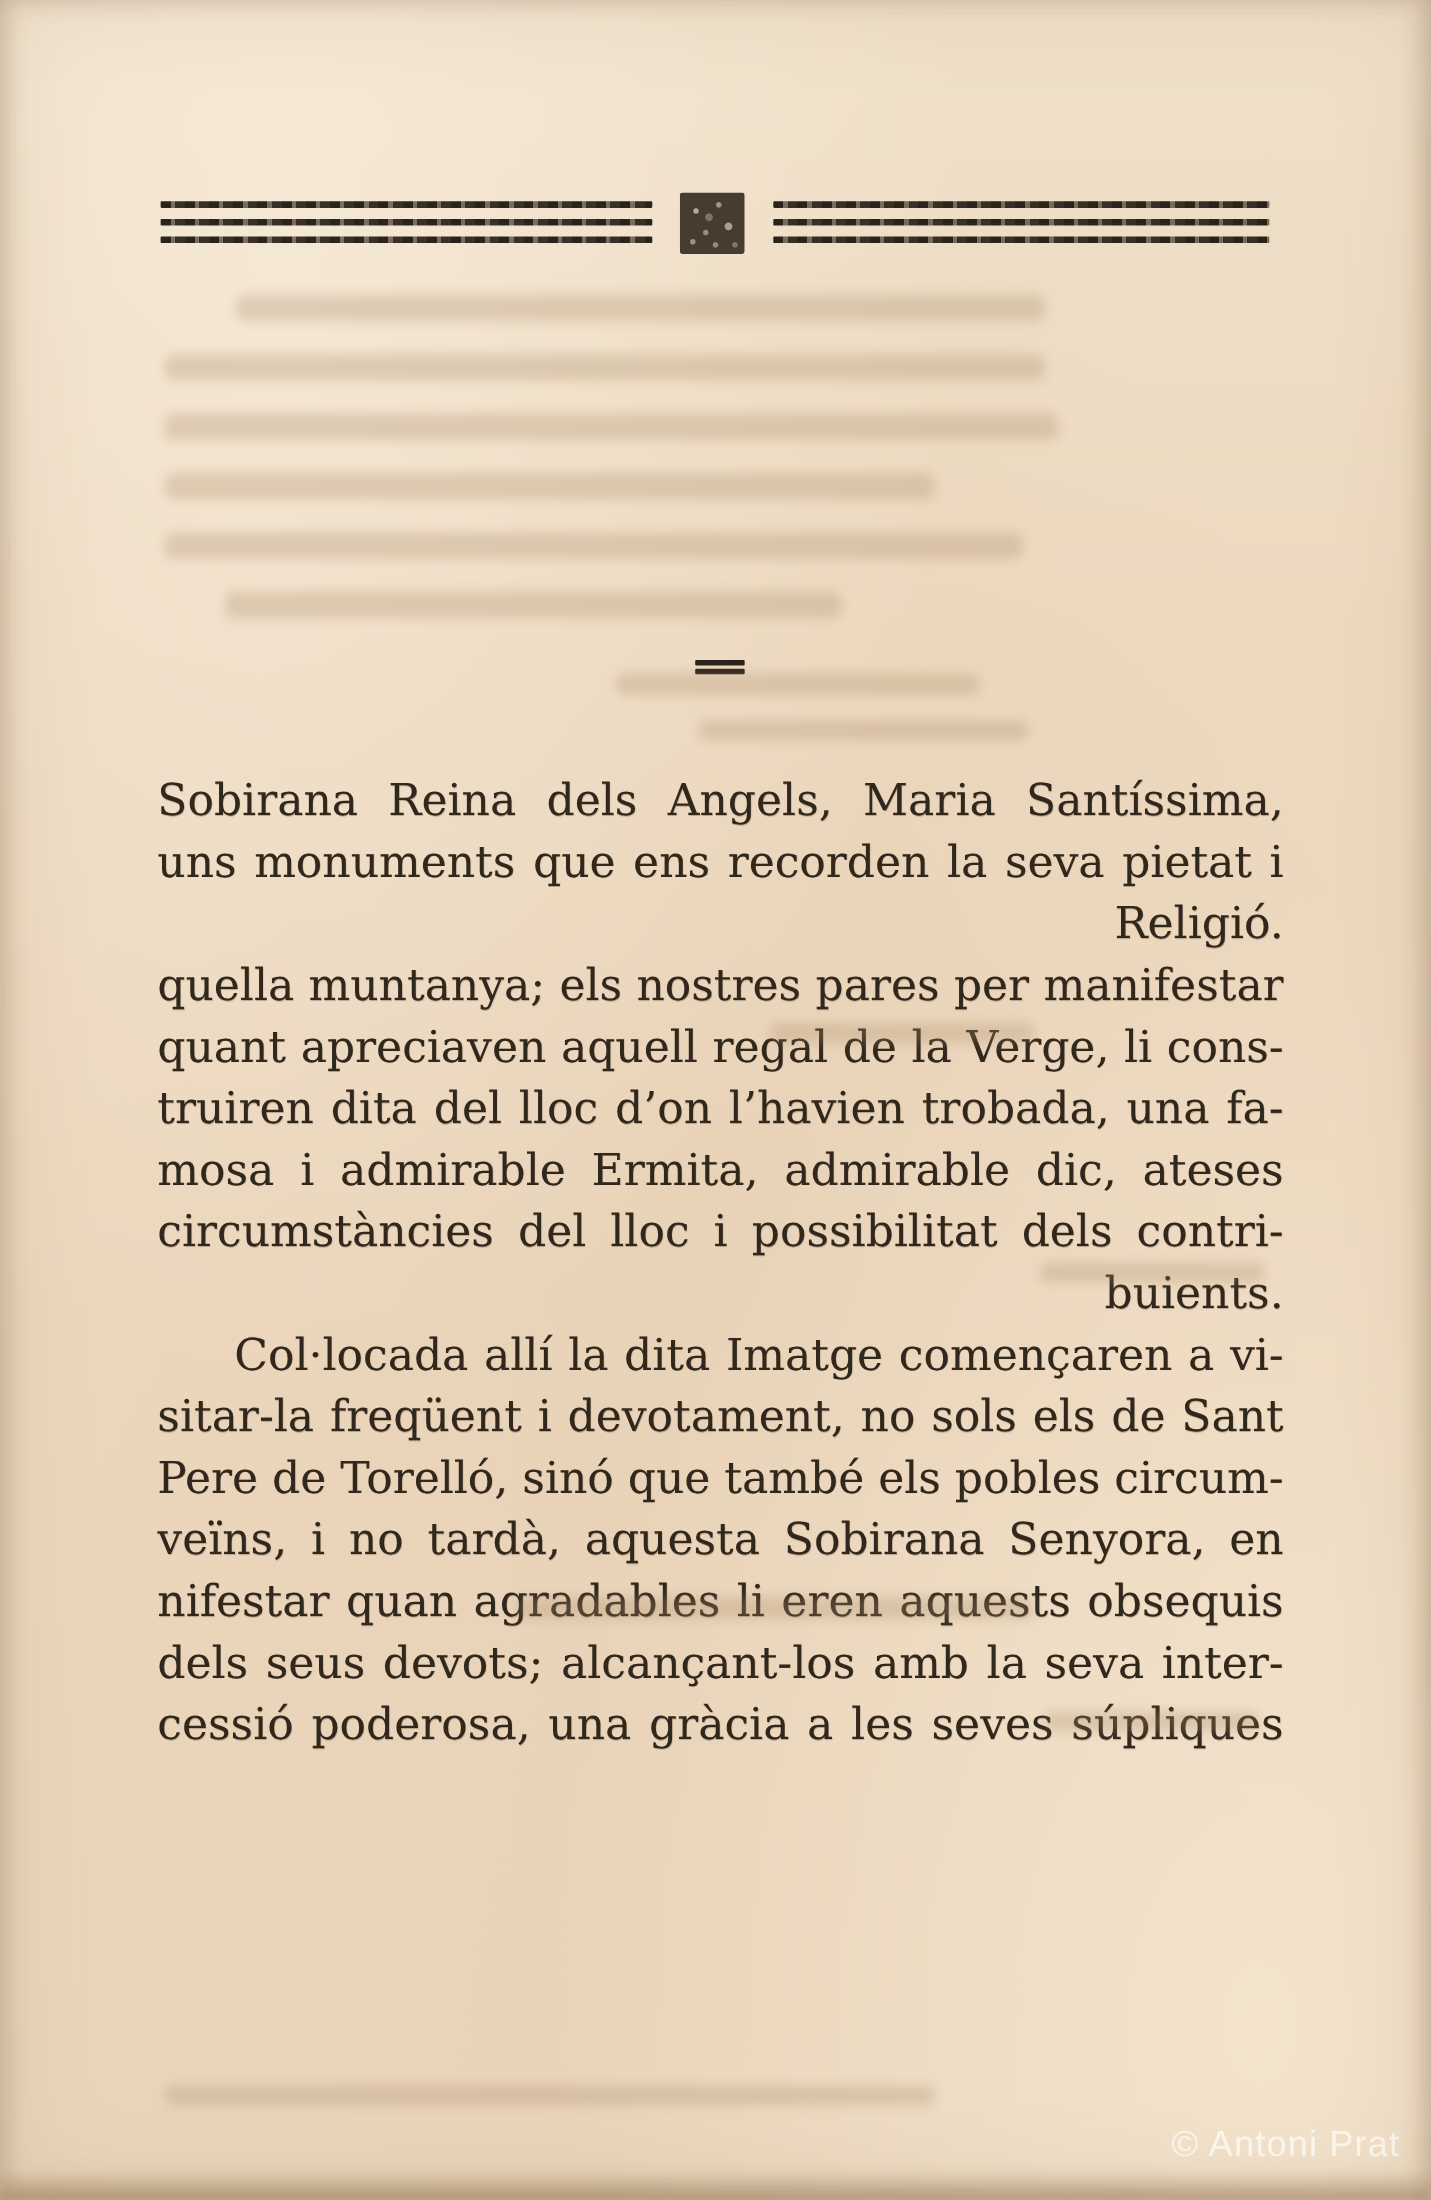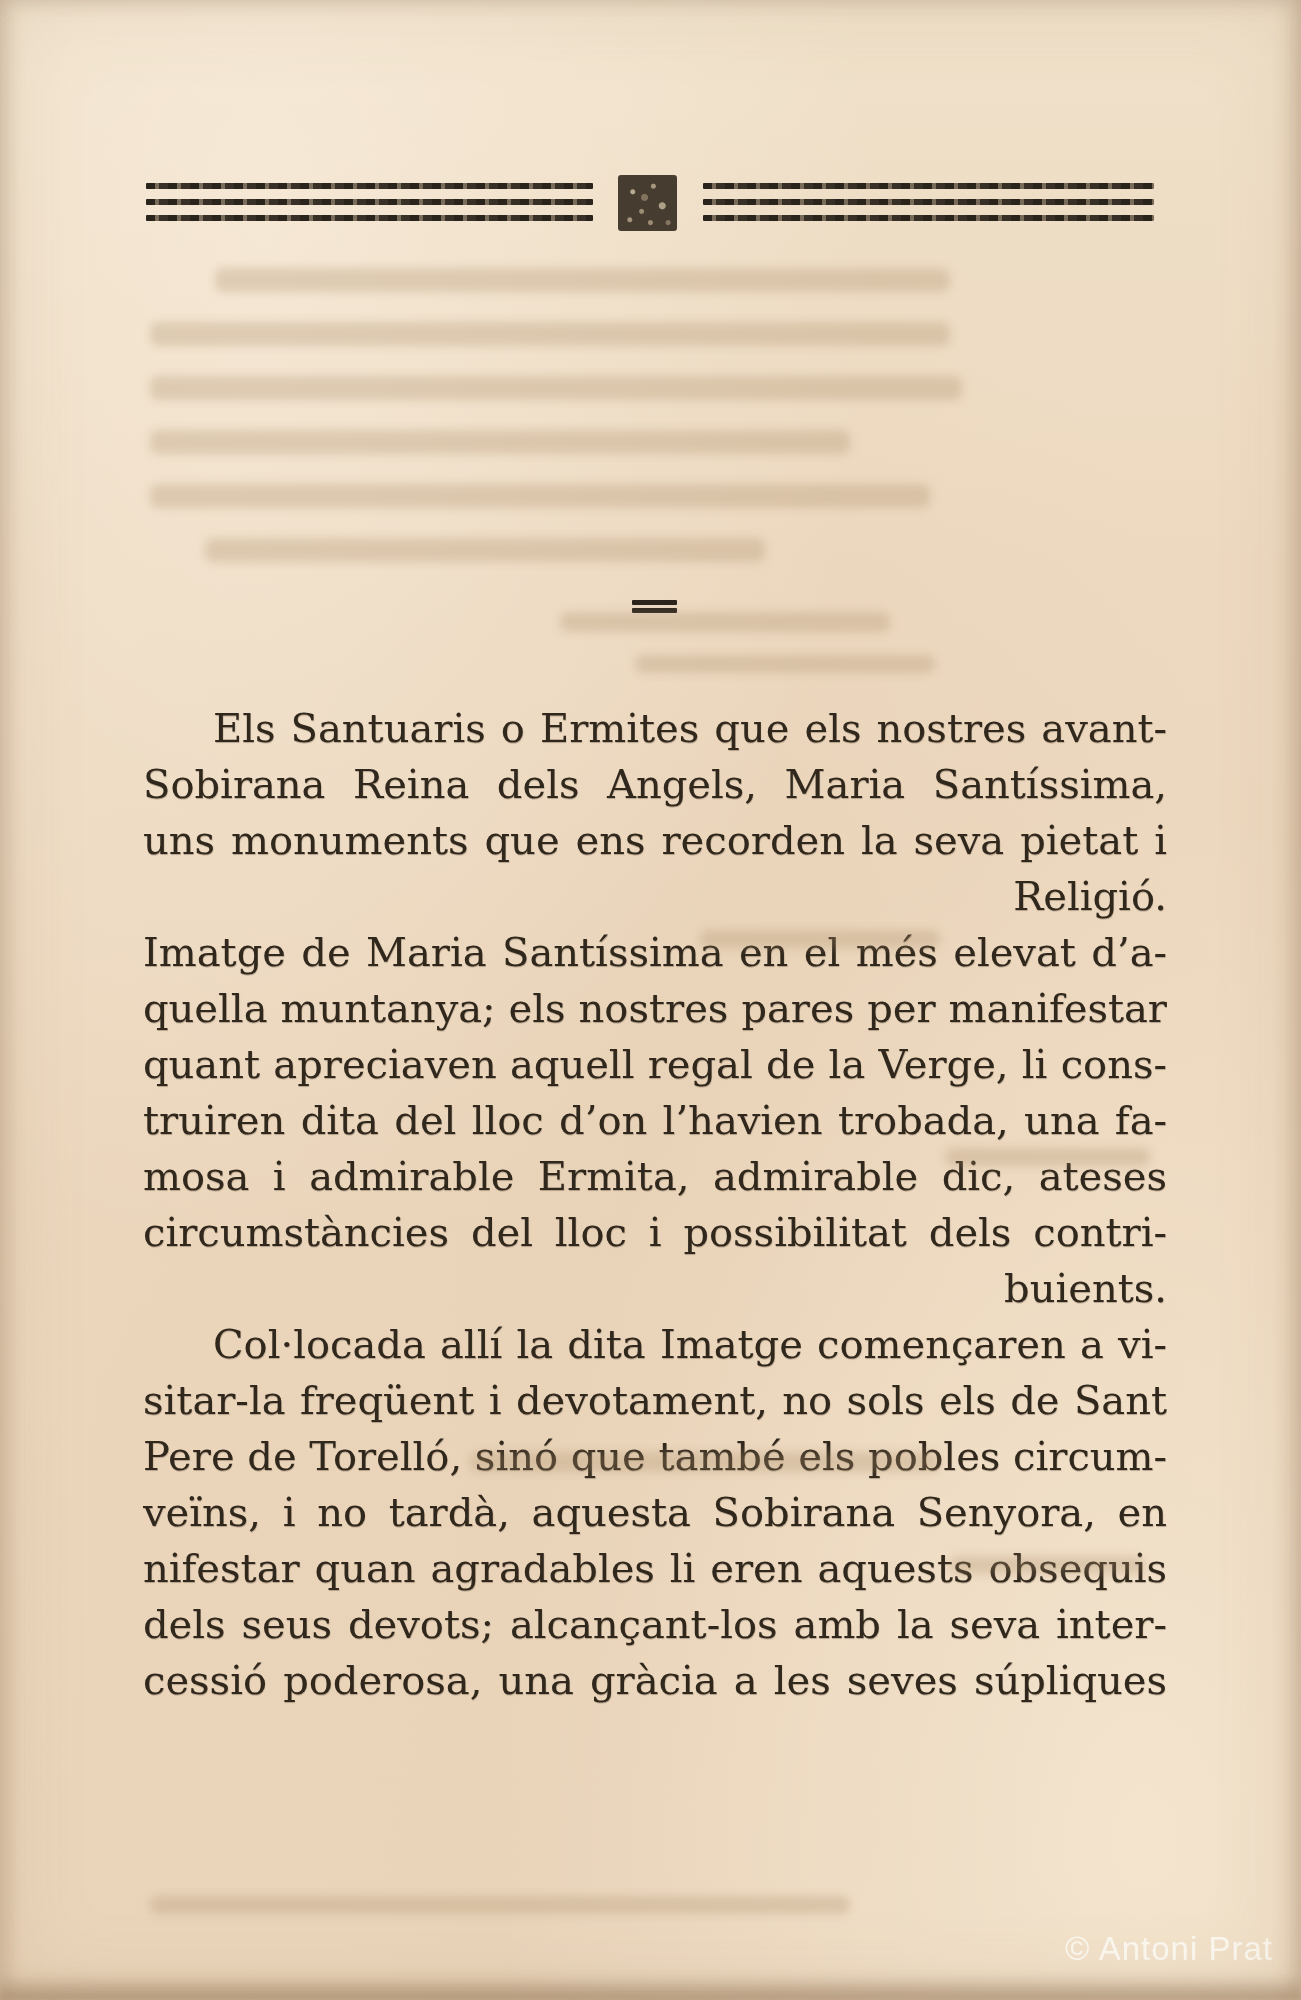--- a/index.html
+++ b/index.html
@@ -97,25 +97,23 @@
     </div>
   </div>
 
 
   <div class="equals">
     <span></span>
       <span></span>
   </div>
 
   <div class="body-text">
-      <div class="line j indent">Els Santuaris o Ermites que  els nostres avant-</div>
       <div class="line j">Sobirana Reina dels Angels, Maria Santíssima, són</div>
       <div class="line j">uns monuments que  ens  recorden la seva pietat i</div>
       <div class="line left">Religió.</div>
-      <div class="line j">Imatge de Maria Santíssima en  el  més elevat d’a-</div>
       <div class="line j">quella muntanya;  els nostres pares  per manifestar</div>
       <div class="line j">quant apreciaven aquell regal de la Verge, li cons-</div>
       <div class="line j">truiren dita del lloc d’on l’havien trobada, una fa-</div>
       <div class="line j">mosa i admirable Ermita, admirable dic, ateses les</div>
       <div class="line j">circumstàncies del lloc i possibilitat dels contri-</div>
       <div class="line left">buients.</div>
       <div class="line j indent">Col·locada allí la dita Imatge començaren a vi-</div>
       <div class="line j">sitar-la freqüent i devotament,  no sols els de Sant</div>
       <div class="line j">Pere de Torelló, sinó que també els pobles circum-</div>
       <div class="line j">veïns, i no tardà, aquesta Sobirana Senyora, en ma-</div>

